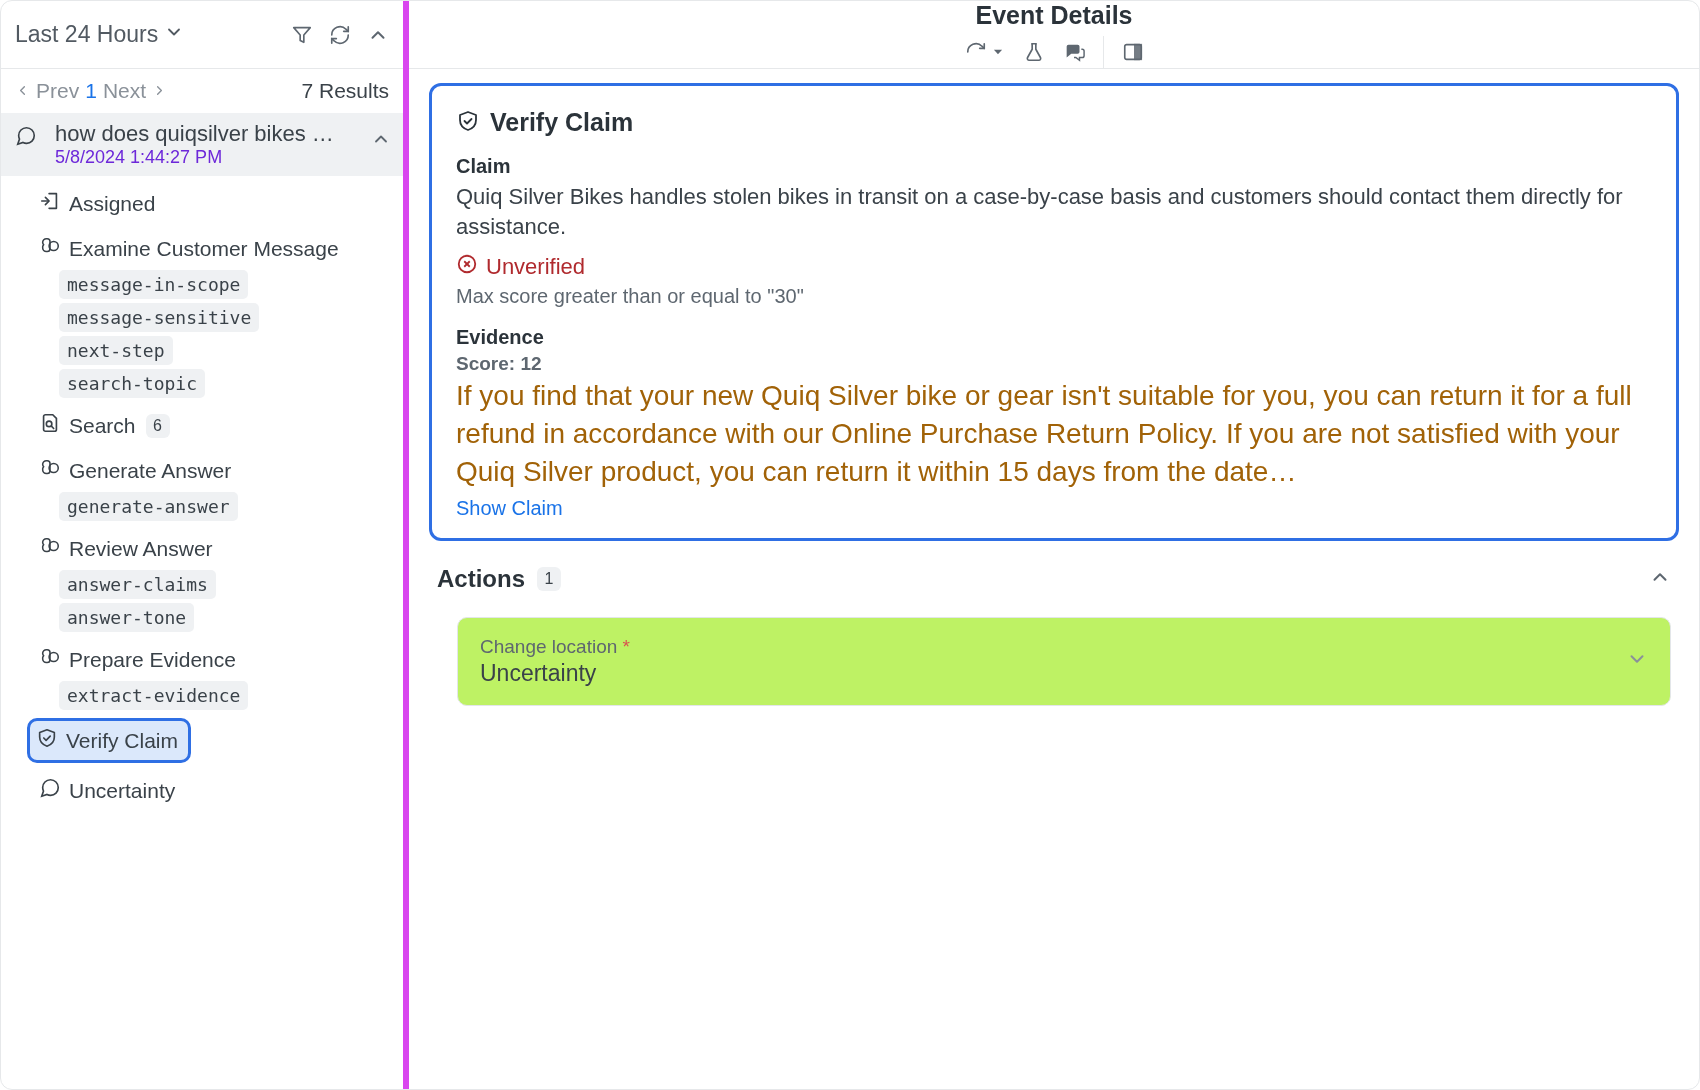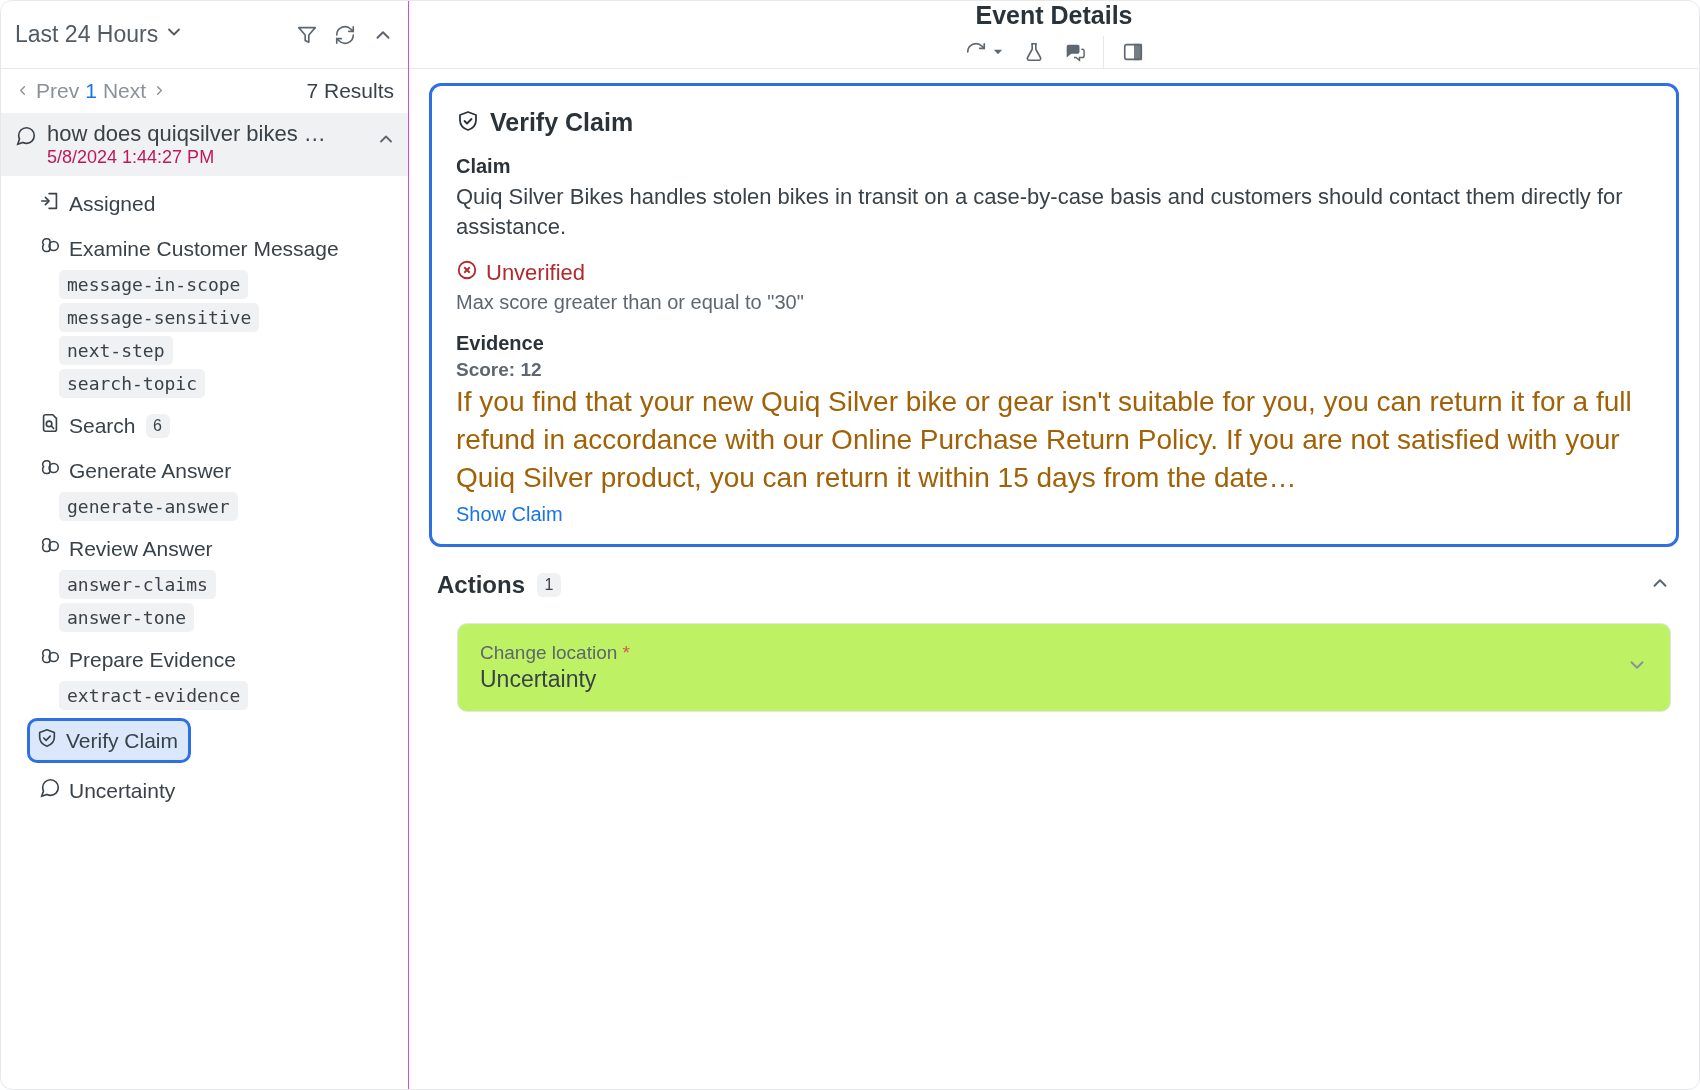--- a/index.html
+++ b/index.html
@@ -14,21 +14,21 @@
     display: flex;
     height: 100%;
     width: 100%;
     border: 1px solid #e6e8ea;
     border-radius: 12px;
     overflow: hidden;
   }
   
   .sidebar {
     width: 408px;
-    border-right: 1px solid #d946ef;
+    border-right: 6px solid #d946ef;
     display: flex;
     flex-direction: column;
   }
   .sidebar-header {
     display: flex;
     align-items: center;
     justify-content: space-between;
     padding: 10px 14px;
     border-bottom: 1px solid #e6e8ea;
     height: 68px;
@@ -80,30 +80,30 @@
   .tree { flex: 1; overflow-y: auto; padding-bottom: 24px; }
   .event-header {
     background: #eff1f3;
     padding: 8px 12px 8px 14px;
     display: flex;
     align-items: flex-start;
     gap: 10px;
   }
   .event-header .speech-icon { color: #3a4249; margin-top: 4px; }
   .event-header .speech-icon svg { width: 22px; height: 22px; }
-  .event-title-block { flex: 1; }
+  .event-title-block { flex: 1; margin-left: 8px; }
   .event-title {
     font-size: 22px;
     color: #3a4249;
     white-space: nowrap;
     overflow: hidden;
     text-overflow: ellipsis;
     max-width: 300px;
   }
-  .event-time { font-size: 18px; color: #be185d; }
+  .event-time { font-size: 18px; color: #6d28d9; }
   .event-header .chev { margin-top: 8px; color: #5e6770; cursor: pointer; }
   .event-header .chev svg { width: 20px; height: 20px; }
 
   .node {
     display: flex;
     align-items: center;
     gap: 8px;
     font-size: 21px;
     color: #3a4249;
     padding: 4px 0;
@@ -211,21 +211,21 @@
     font-weight: 700;
     font-size: 20px;
     color: #2b333a;
     margin-bottom: 4px;
   }
   .vc-text {
     font-size: 22px;
     color: #3a4249;
     line-height: 1.35;
   }
-  .vc-block { margin-bottom: 18px; }
+  .vc-block { margin-bottom: 12px; }
 
   .unverified-row {
     display: flex;
     align-items: center;
     gap: 8px;
     color: #b02a2e;
     font-size: 22px;
     font-weight: 500;
     margin-bottom: 4px;
   }

